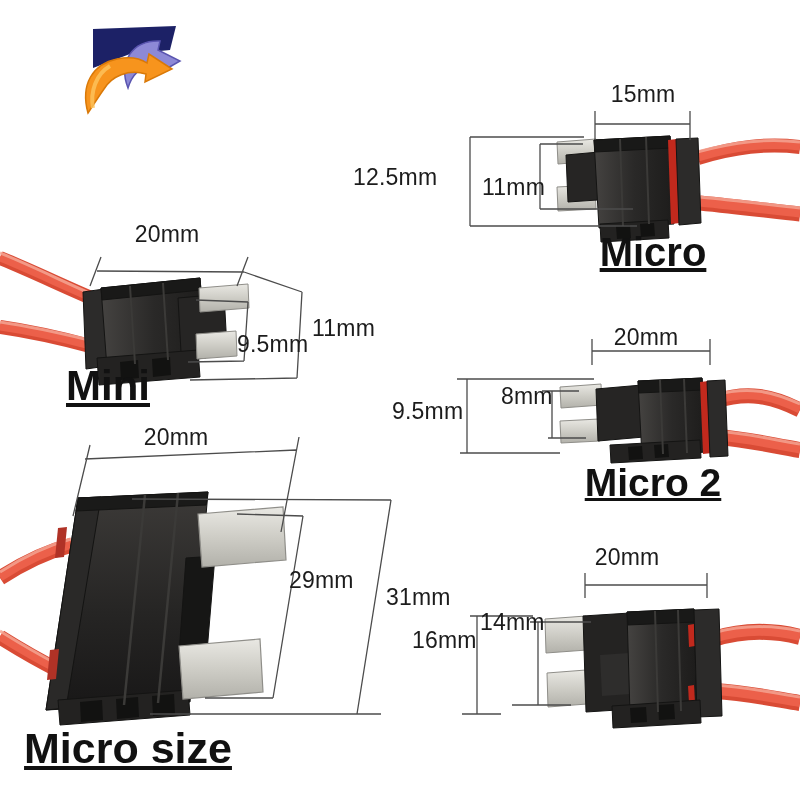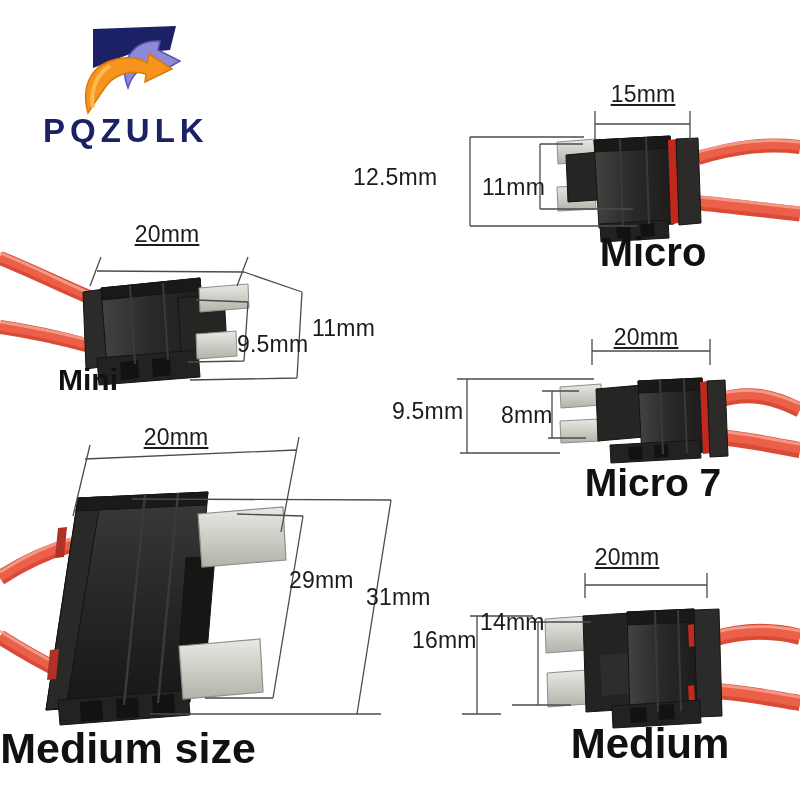--- a/index.html
+++ b/index.html
@@ -6,24 +6,24 @@
   .canvas{
     position:relative;width:800px;height:800px;overflow:hidden;
     background:var(--background,#fff);
     font-family:"Liberation Sans",sans-serif;
   }
   .layer{position:absolute;left:0;top:0;}
   .dim{
     position:absolute;font-size:23px;color:var(--label-text,#1c1c1c);
     white-space:nowrap;letter-spacing:.2px;line-height:1.1;
   }
-  .dim.cx{transform:translateX(-50%);text-decoration:underline;}
+  .dim.cx{transform:translateX(-50%);}
   .pname{
     position:absolute;font-weight:600;color:var(--name-text,#111);
-    white-space:nowrap;transform:translateX(-50%);line-height:1.05;
+    white-space:nowrap;transform:translateX(-50%);line-height:1.05;text-decoration:underline;
   }
   .wordmark{
     position:absolute;left:43px;top:112px;font-weight:700;font-size:33px;
     letter-spacing:5px;color:var(--brand-navy,#1c2166);
   }
 </style>
 </head>
 <body>
 
 <div class="canvas">
@@ -213,41 +213,39 @@
       </g>
     </g>
   </svg>
 
   <svg class="layer" width="230" height="160" viewBox="0 0 230 160">
     <polygon points="93,29 176,26 170,50 130,54 93,68" fill="#1c2166"></polygon>
     <path d="M128,88 C118,62 132,40 160,41 L158,50 L180,61 L154,76 L153,68 C139,66 132,75 128,88 Z" fill="#8d89d6" stroke="#5a55b0" stroke-width="1.5"></path>
     <path d="M88,113 C80,84 93,64 117,59 C131,56 141,59 147,63 L149,54 L172,69 L145,82 L146,74 C128,69 112,76 104,89 C97,99 92,107 88,113 Z" fill="#f7941d" stroke="#d97908" stroke-width="1.5"></path>
     <path d="M93,108 C90,92 96,74 110,66" fill="none" stroke="#fdc45f" stroke-width="4" opacity="0.8"></path>
   </svg>
-  <div class="wordmark">PQZULK</div>
 
   <span class="dim cx" style="left:643px;top:82px">15mm</span>
   <span class="dim" style="left:353px;top:165px">12.5mm</span>
   <span class="dim" style="left:482px;top:175px">11mm</span>
 
   <span class="dim cx" style="left:167px;top:222px">20mm</span>
   <span class="dim" style="left:237px;top:332px">9.5mm</span>
   <span class="dim" style="left:312px;top:316px">11mm</span>
 
   <span class="dim cx" style="left:646px;top:325px">20mm</span>
   <span class="dim" style="left:392px;top:399px">9.5mm</span>
-  <span class="dim" style="left:501px;top:403px">8mm</span>
+  <span class="dim" style="left:501px;top:384px">8mm</span>
 
   <span class="dim cx" style="left:176px;top:425px">20mm</span>
   <span class="dim" style="left:289px;top:568px">29mm</span>
-  <span class="dim" style="left:366px;top:585px">31mm</span>
+  <span class="dim" style="left:386px;top:585px">31mm</span>
 
   <span class="dim cx" style="left:627px;top:545px">20mm</span>
   <span class="dim" style="left:412px;top:628px">16mm</span>
   <span class="dim" style="left:480px;top:610px">14mm</span>
 
   <span class="pname" style="left:653px;top:231px;font-size:40px">Micro</span>
-  <span class="pname" style="left:88px;top:364px;font-size:30px">Mini</span>
-  <span class="pname" style="left:653px;top:463px;font-size:39px">Micro 7</span>
-  <span class="pname" style="left:128px;top:726px;font-size:43px">Medium size</span>
-  <span class="pname" style="left:650px;top:722px;font-size:42px">Medium</span>
+  <span class="pname" style="left:108px;top:364px;font-size:42px">Mini</span>
+  <span class="pname" style="left:653px;top:463px;font-size:39px">Micro 2</span>
+  <span class="pname" style="left:128px;top:726px;font-size:43px">Micro size</span>
 
 </div>
 
 </body></html>

